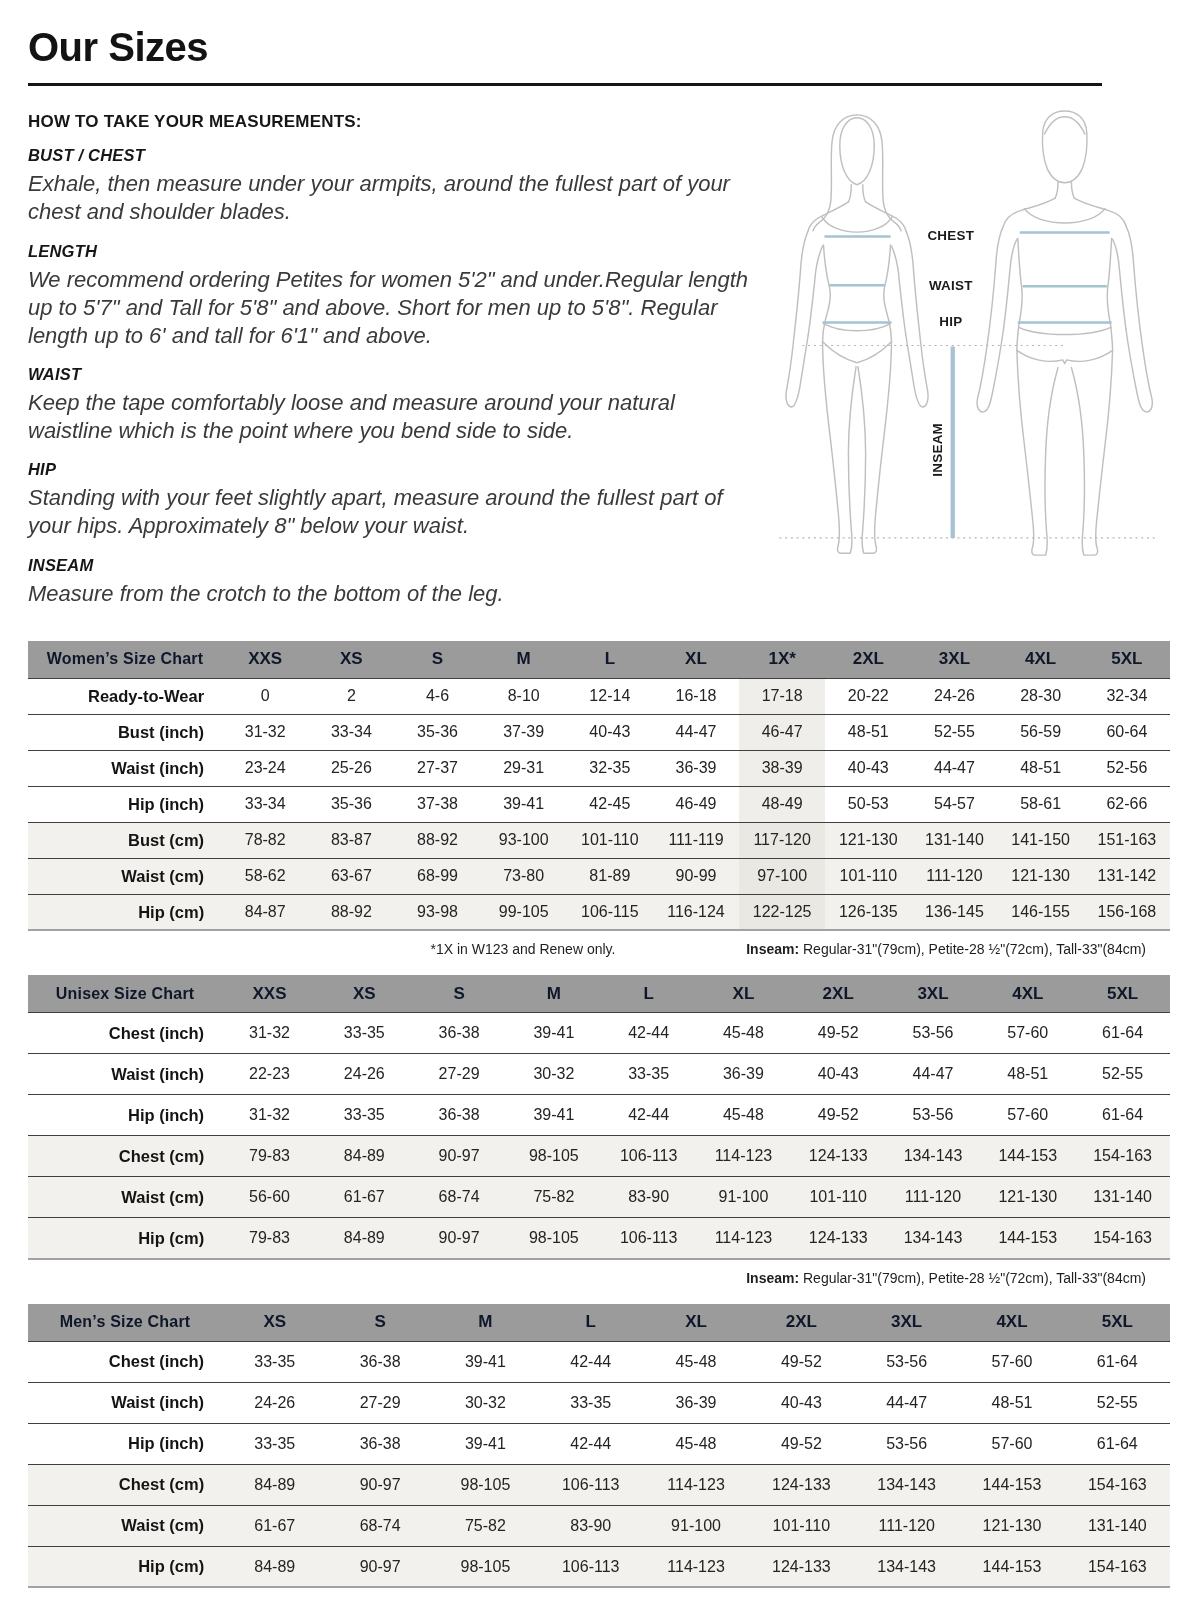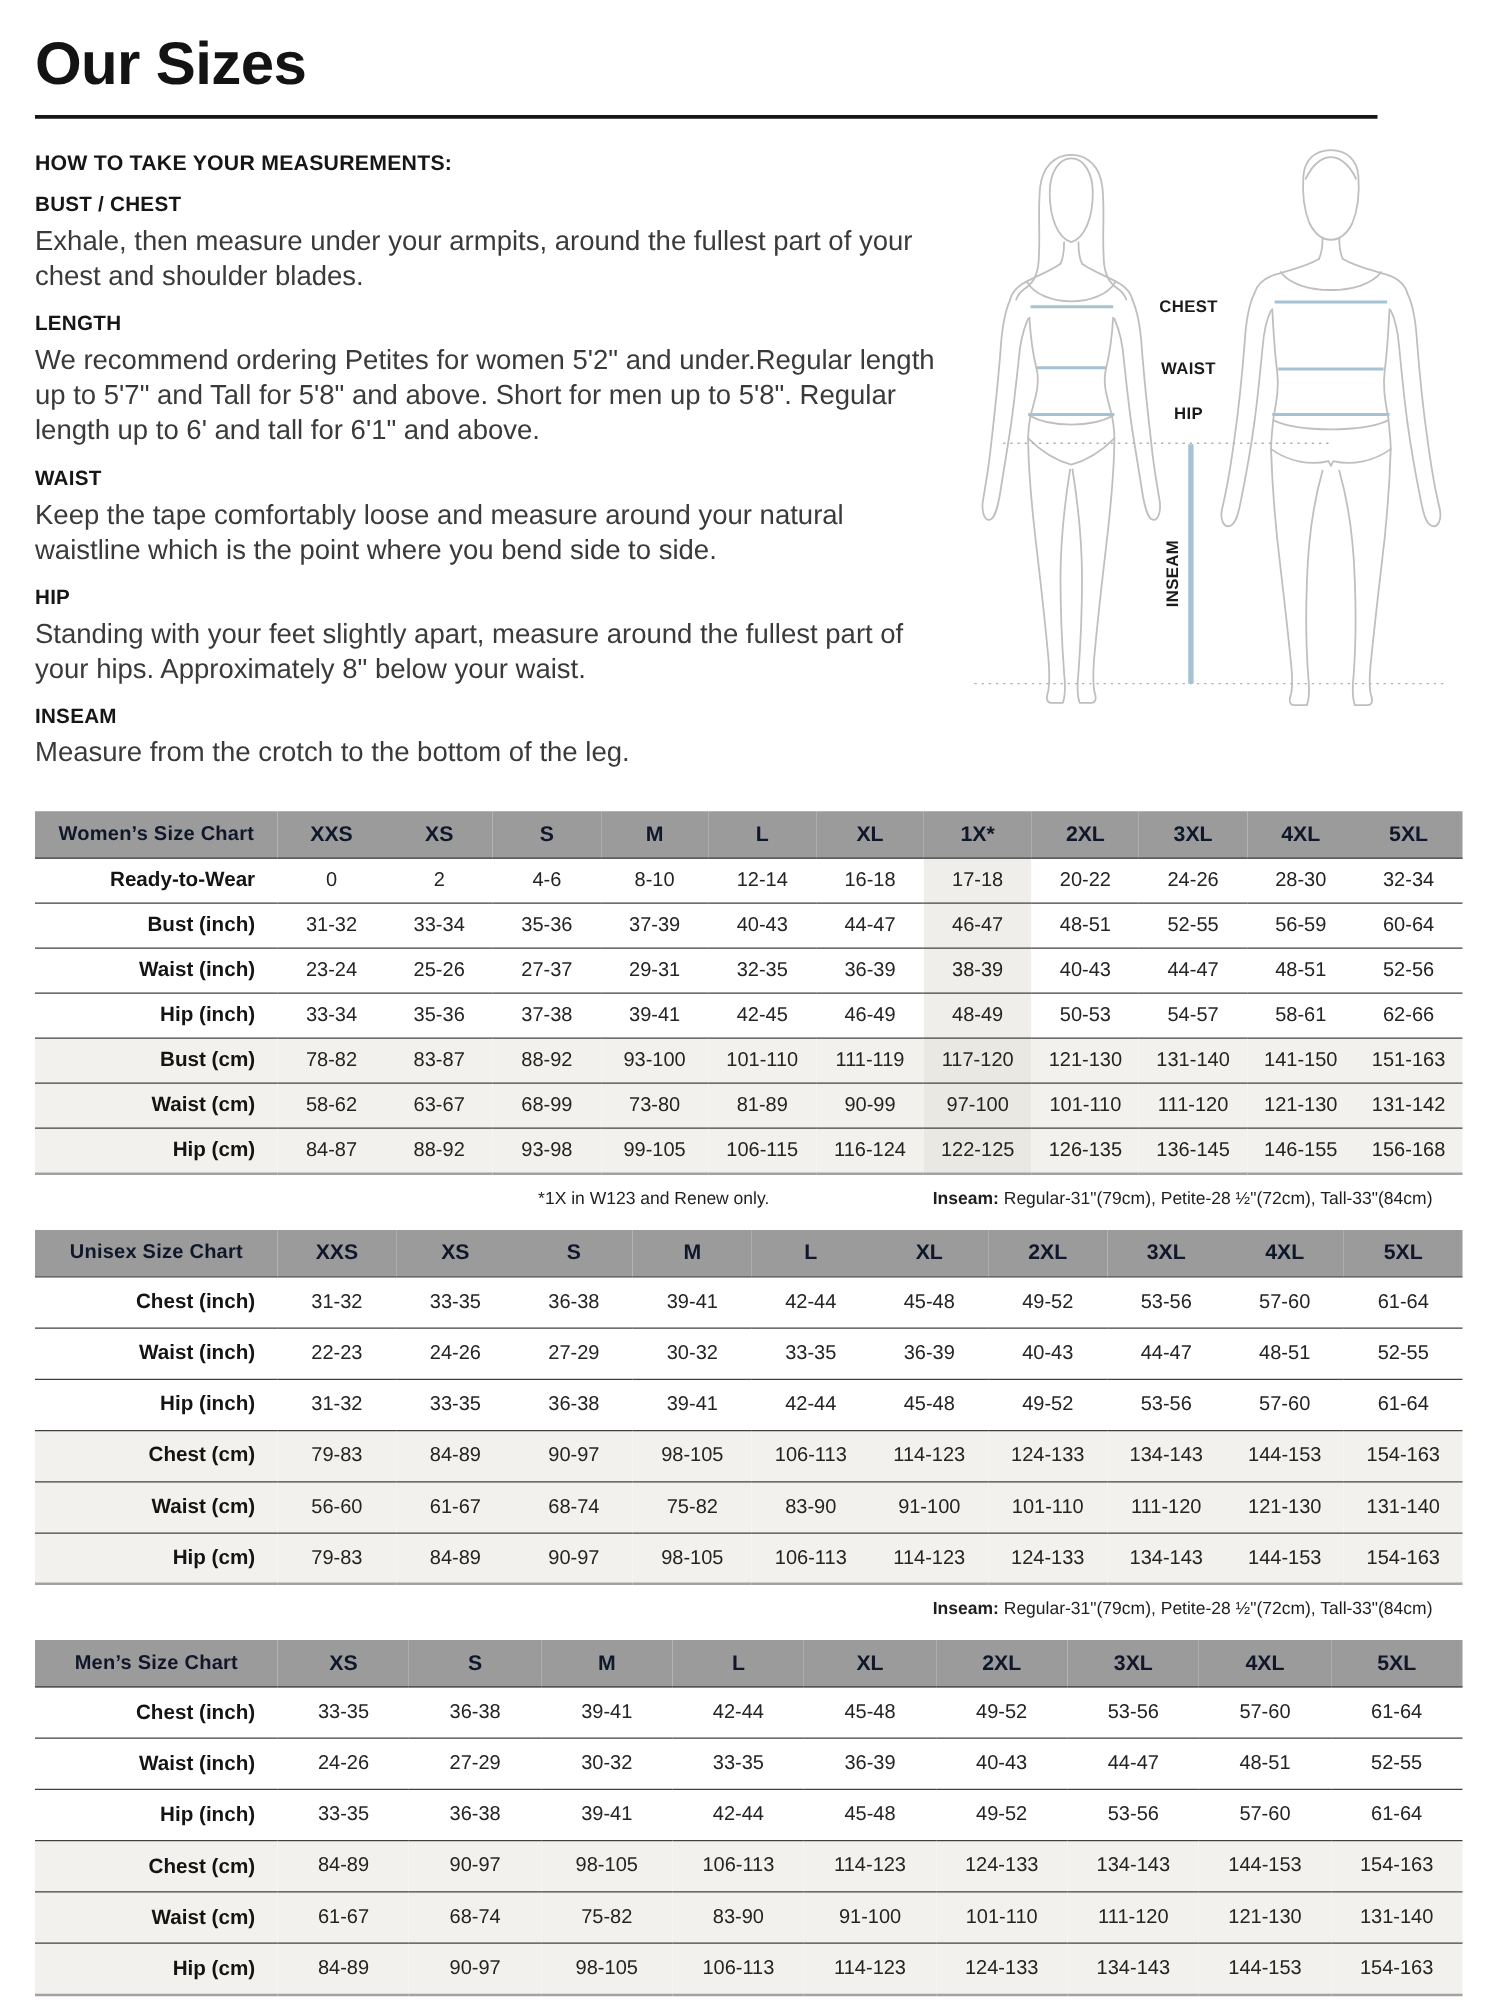--- a/index.html
+++ b/index.html
@@ -1,25 +1,25 @@
 <!DOCTYPE html>
 <html><head>
 <meta charset="utf-8">
 <style>
   html,body{margin:0;padding:0;background:#ffffff;}
   body{width:1200px;font-family:"Liberation Sans","DejaVu Sans",sans-serif;color:#1c1c1c;}
   .page{padding:26px 30px 20px 28px;}
 
-  .page-title{font-size:48px;font-weight:800;letter-spacing:-0.5px;color:#131313;margin:0;line-height:1.08;}
+  .page-title{font-size:40px;font-weight:800;letter-spacing:-0.5px;color:#131313;margin:0;line-height:1.08;}
   .title-rule{border:none;border-top:3px solid #161616;margin:14px 68px 0 0;}
 
   .content-row{display:flex;margin-top:20px;}
   .text-col{flex:1;max-width:730px;padding-right:14px;}
   .howto-heading{font-size:17px;font-weight:800;margin:6px 0 14px 0;color:#161616;letter-spacing:0.2px;}
-  .m-section{margin-bottom:15px;}
+  .m-section{margin-bottom:15px;font-style:italic;}
   .m-title{font-size:16.5px;font-weight:800;margin:0 0 5px 0;color:#161616;letter-spacing:0.2px;}
   .m-body{font-size:22px;line-height:1.28;margin:0;color:#3a3a3a;}
 
   .figure-col{width:402px;flex:0 0 402px;margin-top:-6px;}
   .figure-col svg{display:block;}
   .fig-outline{fill:none;stroke:#bfbfbf;stroke-width:1.5;stroke-linecap:round;stroke-linejoin:round;}
   .fig-line{stroke:#a5c3d3;stroke-width:2.6;}
   .fig-inseam{stroke:#a5c3d3;stroke-width:4.5;}
   .fig-dotted{stroke:#b3b3b3;stroke-width:1.2;stroke-dasharray:2 4;fill:none;}
   .fig-label{font-family:"Liberation Sans",sans-serif;font-size:14px;font-weight:700;fill:#1b1b1b;letter-spacing:0.3px;}

